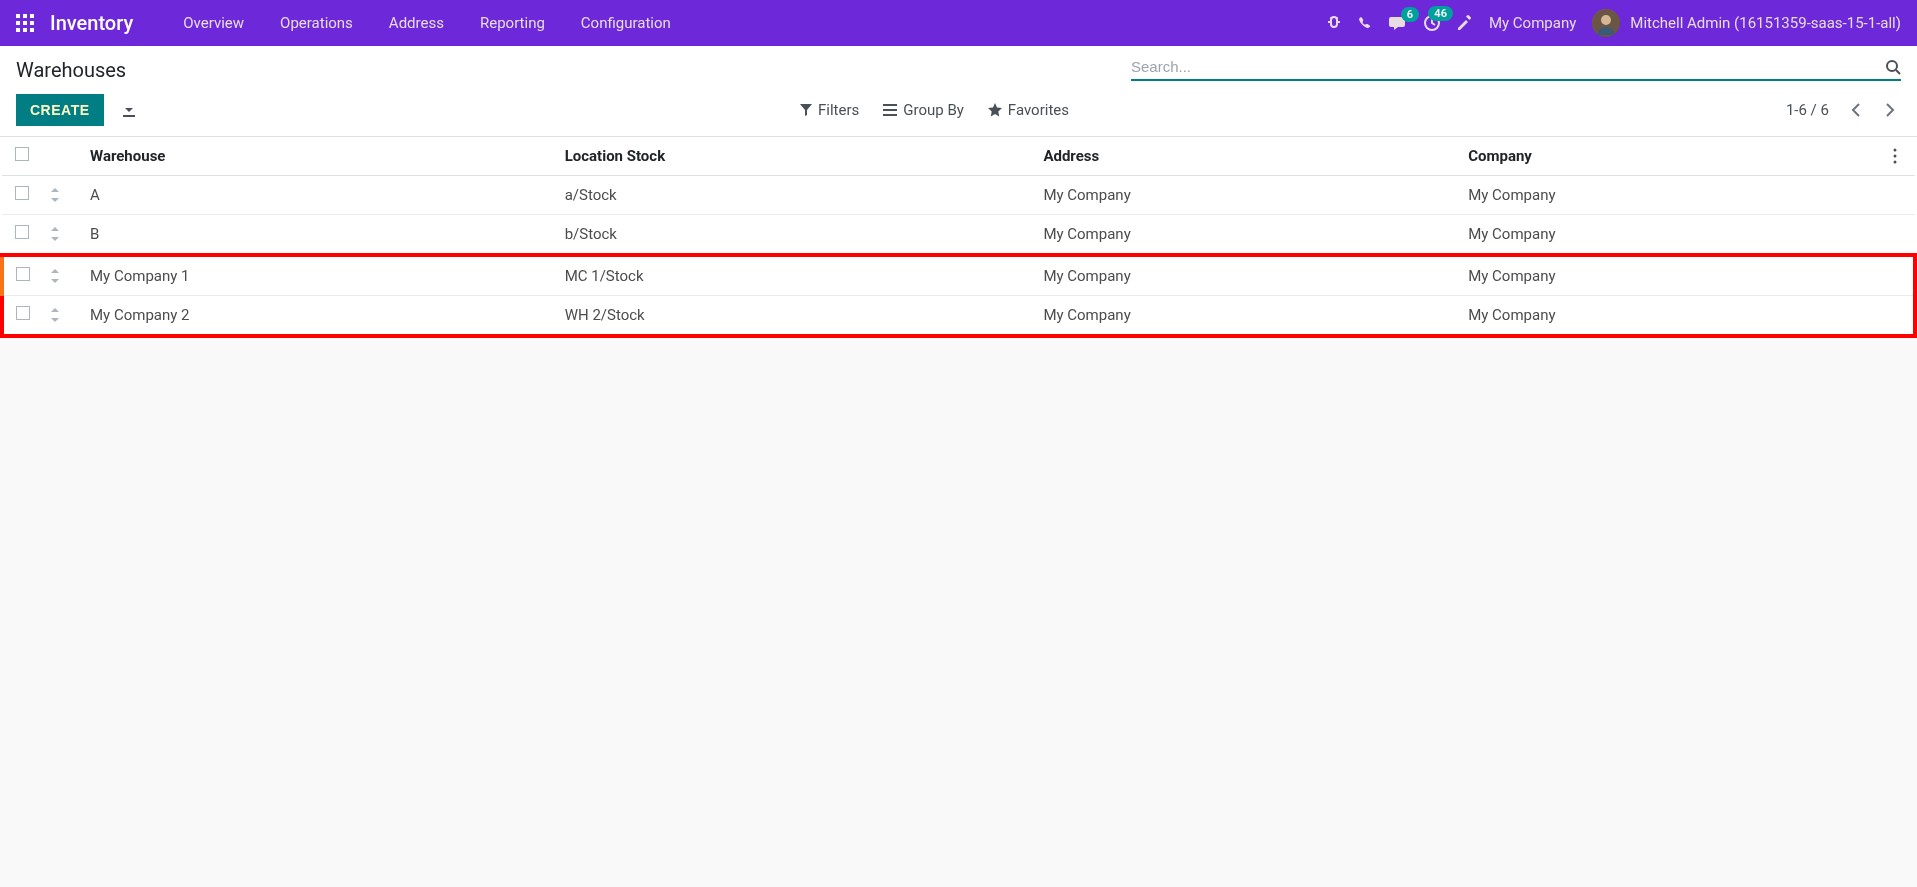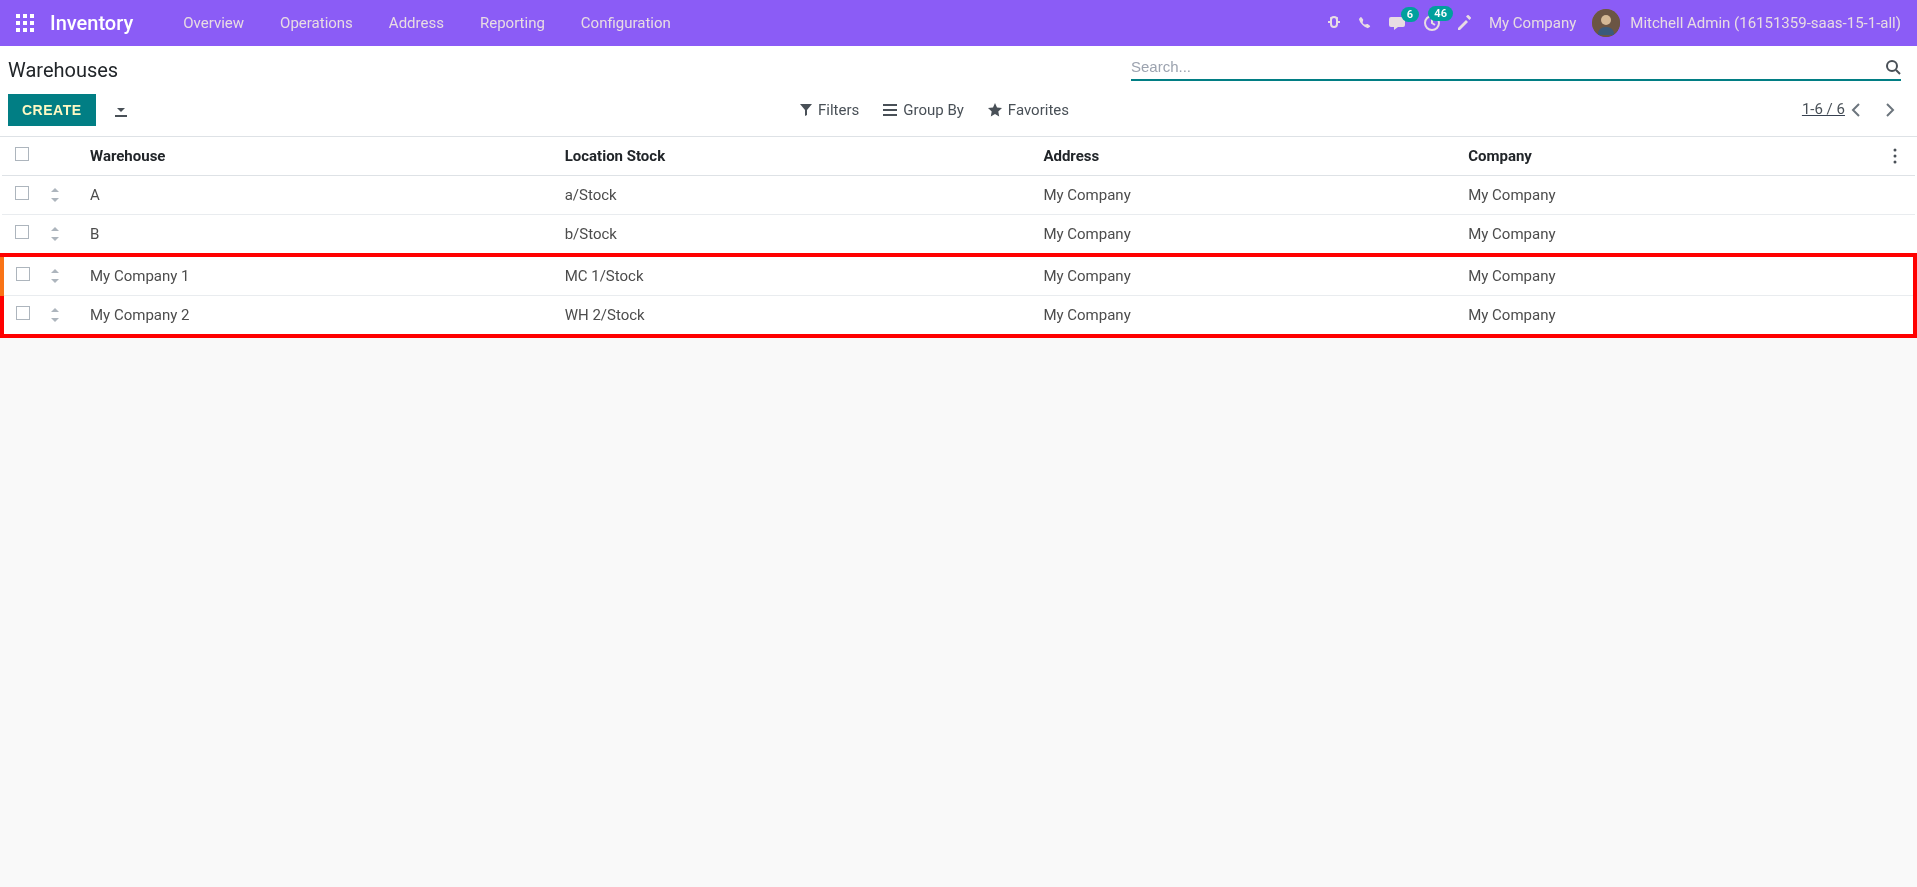--- a/index.html
+++ b/index.html
@@ -1,49 +1,49 @@
 <!DOCTYPE html>
 <html><head>
 <meta charset="utf-8">
 <style>
 * { box-sizing: border-box; margin: 0; padding: 0; }
 body { font-family: -apple-system, BlinkMacSystemFont, "Segoe UI", Roboto, "Helvetica Neue", Arial, sans-serif; font-size: 14px; color: #374151; background: #f9f9f9; }
 
 
-.navbar { background: #8b5cf6; color: #fff; display: flex; align-items: center; height: 46px; padding: 0 16px; }
+.navbar { background: #6d28d9; color: #fff; display: flex; align-items: center; height: 46px; padding: 0 16px; }
 .nav-apps { margin-right: 16px; display: flex; align-items: center; cursor: pointer; }
 .nav-brand { font-size: 20px; font-weight: 500; margin-right: 32px; color: #fff; }
 .nav-menu { display: flex; gap: 0; }
 .nav-item { padding: 16px 18px; color: #e8dce3; font-size: 15px; cursor: pointer; line-height: 46px; }
 .nav-right { margin-left: auto; display: flex; align-items: center; gap: 16px; }
 .nav-icon { color: #e8dce3; cursor: pointer; position: relative; display: flex; align-items: center; }
 .badge { position: absolute; top: -8px; right: -12px; background: #00a09d; color: #fff; border-radius: 10px; font-size: 11px; padding: 1px 6px; font-weight: 600; }
 .nav-company { color: #e8dce3; font-size: 15px; cursor: pointer; }
 .nav-user { display: flex; align-items: center; gap: 10px; color: #e8dce3; font-size: 15px; cursor: pointer; }
 .avatar { width: 28px; height: 28px; border-radius: 50%; background: linear-gradient(135deg, #8b6f47, #5a4a3a); display: flex; align-items: center; justify-content: center; overflow: hidden; }
 
 
-.control-panel { background: #fff; padding: 12px 16px 0 8px; border-bottom: 1px solid #dee2e6; }
+.control-panel { background: #fff; padding: 12px 16px 0 16px; border-bottom: 1px solid #dee2e6; }
 .cp-top { display: flex; align-items: flex-start; margin-bottom: 12px; }
 .breadcrumb { font-size: 20px; color: #212529; flex: 1; }
 .search-area { flex: 1; max-width: 770px; margin-left: auto; }
 .search-box { display: flex; align-items: center; border-bottom: 2px solid #017e84; padding-bottom: 4px; }
 .search-input { flex: 1; border: none; outline: none; font-size: 15px; color: #495057; background: transparent; }
 .search-input::placeholder { color: #9ca3af; }
 .search-icon { color: #6c757d; cursor: pointer; }
 
 .cp-bottom { display: flex; align-items: center; padding-bottom: 10px; }
 .cp-left { display: flex; align-items: center; gap: 12px; }
 .btn-create { background: #017e84; color: #fef9c3; border: none; padding: 8px 14px; font-size: 14px; font-weight: 600; cursor: pointer; letter-spacing: 0.5px; }
 .btn-download { color: #495057; cursor: pointer; padding: 6px; }
 
 .cp-search-options { display: flex; gap: 24px; margin-left: auto; margin-right: auto; padding-left: 300px; }
 .search-option { display: flex; align-items: center; gap: 6px; color: #495057; font-size: 15px; cursor: pointer; }
 
-.cp-pager { display: flex; align-items: flex-start; margin-left: auto; text-decoration: underline; }
+.cp-pager { display: flex; align-items: center; gap: 16px; margin-left: auto; }
 .pager-text { color: #495057; font-size: 15px; }
 .pager-arrows { display: flex; gap: 12px; }
 .pager-arrow { color: #6c757d; cursor: pointer; font-size: 18px; padding: 2px 6px; }
 
 
 .table-wrap { background: #fff; }
 table { width: 100%; border-collapse: collapse; }
 thead th { text-align: left; padding: 10px 8px; font-weight: 700; color: #212529; font-size: 15px; border-bottom: 1px solid #dee2e6; }
 tbody tr { border-bottom: 1px solid #e9ecef; }
 tbody td { padding: 10px 8px; color: #4c4c4c; font-size: 15px; }

